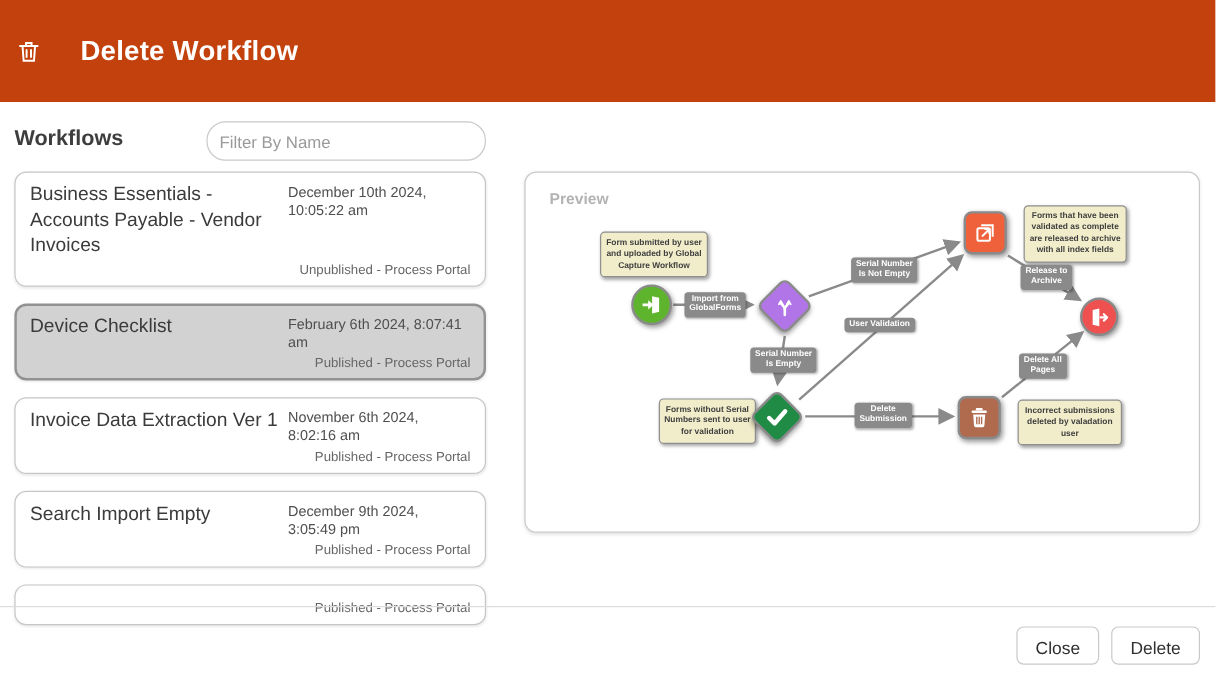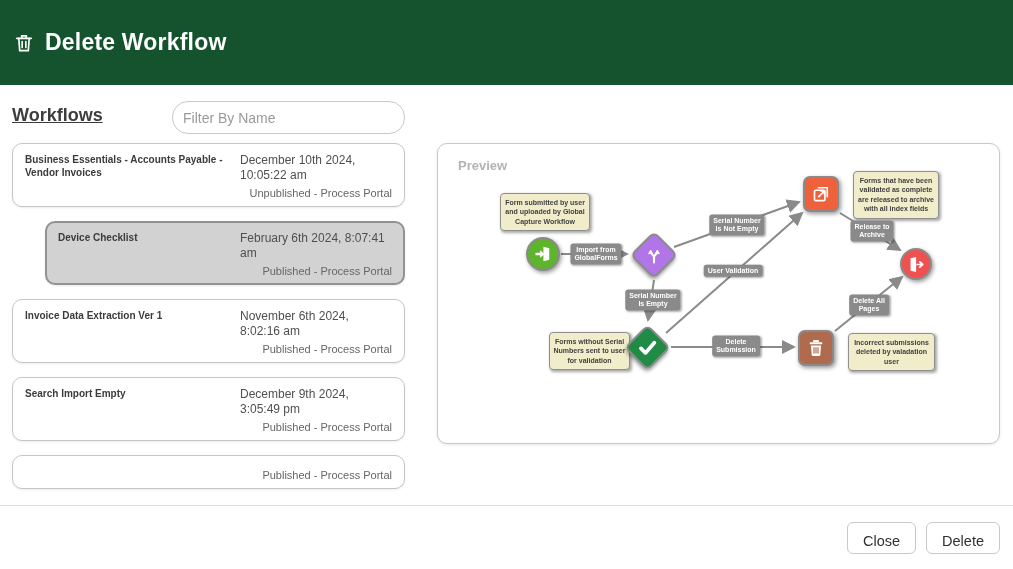--- a/index.html
+++ b/index.html
@@ -1,37 +1,37 @@
 <!DOCTYPE html>
 <html><head>
 <meta charset="utf-8">
 <style>
   * { margin:0; padding:0; box-sizing:border-box; }
   html,body { width:1013px; height:569px; overflow:hidden; }
   body { font-family:"Liberation Sans", sans-serif; background:#fff; position:relative; }
 
   
-  .header { position:absolute; left:0; top:0; width:1013px; height:85px; background:#14532d;
-            display:flex; align-items:center; padding-left:13px; }
+  .header { position:absolute; left:0; top:0; width:1013px; height:85px; background:#c2410c;
+            display:flex; align-items:center; padding-left:13px;gap:22px; }
   .header .h-icon { width:22px; height:24px; margin-right:10px; display:flex; align-items:center; }
   .header h1 { color:#fff; font-size:23px; font-weight:bold; letter-spacing:.2px; }
 
   
-  .wf-heading { position:absolute; left:12px; top:105px; font-size:18px; font-weight:bold; color:#3d3d3d;text-decoration:underline; }
+  .wf-heading { position:absolute; left:12px; top:105px; font-size:18px; font-weight:bold; color:#3d3d3d; }
   .filter-input { position:absolute; left:172px; top:101px; width:233px; height:33px;
                   border:1px solid #c9c9c9; border-radius:16px; padding:0 10px; font-size:14px;
                   color:#333; font-family:"Liberation Sans", sans-serif; outline:none; }
   .filter-input::placeholder { color:#9a9a9a; }
 
   .card-list { position:absolute; left:12px; top:143px; width:393px; }
   .card { background:#fff; border:1px solid #c6c6c6; border-radius:10px; padding:9px 12px 7px 12px;
           margin-bottom:14px; box-shadow:0 1px 2px rgba(0,0,0,.08); cursor:pointer; }
-  .card.selected { background:#d2d2d2; border:2px solid #929292; padding:8px 11px 6px 11px;margin-left:33px; }
+  .card.selected { background:#d2d2d2; border:2px solid #929292; padding:8px 11px 6px 11px; }
   .card-main { display:flex; }
-  .card-title { flex:1; font-size:10px; font-weight:bold; color:#3b3b3b; line-height:1.3; padding-right:8px; }
+  .card-title { flex:1; font-size:16px; font-weight:normal; color:#3b3b3b; line-height:1.3; padding-right:8px; }
   .card-date { width:152px; font-size:12px; color:#4f4f4f; line-height:1.25; }
   .card-status { text-align:right; font-size:11px; color:#666; margin-top:4px; }
 
   
   .preview-panel { position:absolute; left:437px; top:143px; width:563px; height:301px;
                    background:#fff; border:1px solid #c9c9c9; border-radius:10px;
                    box-shadow:0 1px 3px rgba(0,0,0,.1); }
   .preview-label { position:absolute; left:20px; top:14px; font-size:13px; font-weight:bold; color:#b3b3b3; }
   .diagram { position:absolute; left:0; top:0; width:100%; height:100%; }
   .diagram svg.edges { position:absolute; left:0; top:0; }

